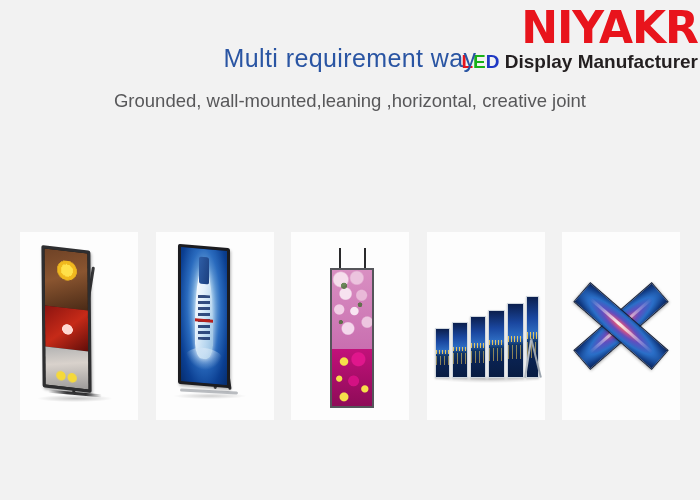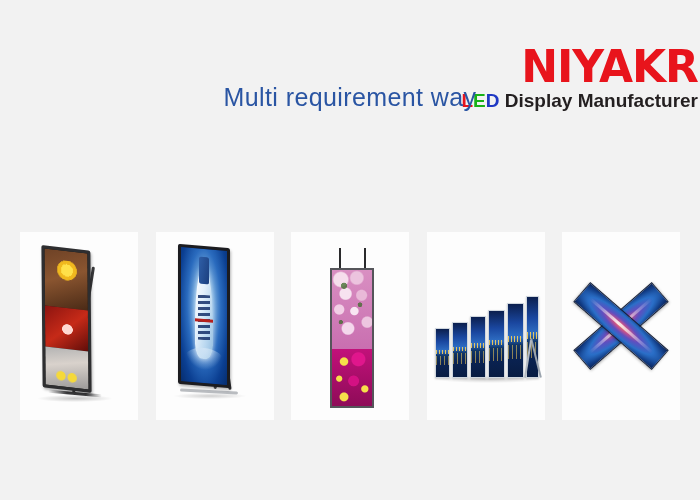--- a/index.html
+++ b/index.html
@@ -12,21 +12,20 @@
     background: #f2f2f2;
     font-family: "Liberation Sans", sans-serif;
     overflow: hidden;
     position: relative;
   }
 
   
   #header {
     position: relative;
     height: 150px;
-    margin-top: 39px;
   }
 
   #brand-logo {
     position: absolute;
     right: 2px;
     top: 6px;
     text-align: right;
     line-height: 1;
   }
   #brand-name {
@@ -365,20 +364,21 @@
 <div id="header">
 
   <div id="brand-logo">
     <span id="brand-name">NIYAKR</span>
     <span id="brand-tagline"><span class="l">L</span><span class="e">E</span><span class="d">D</span><span> Display Manufacturer</span></span>
   </div>
 
   <div id="page-title">Multi requirement way</div>
 
   <div id="subtitle">
+    <div>Grounded, wall-mounted,leaning ,horizontal, creative joint</div>
   </div>
 
 </div>
 
 <div id="gallery">
 
   <div class="gallery-card">
     <div class="stage">
       <div class="c1-shadow"></div>
       <div class="c1-stand"></div>

